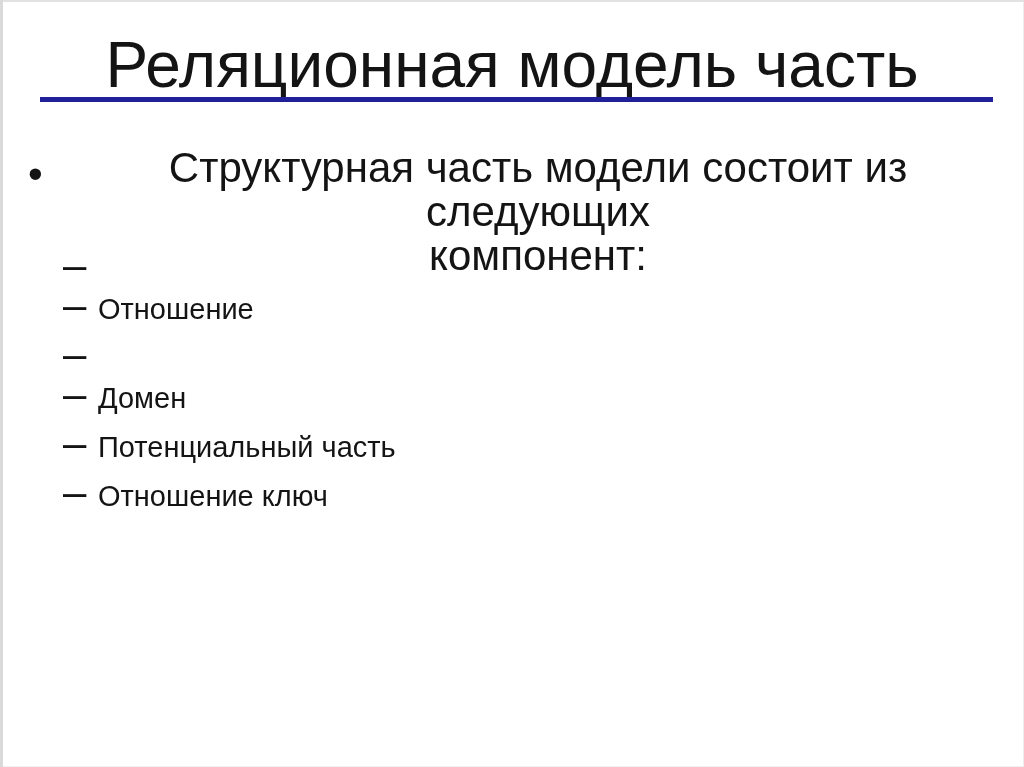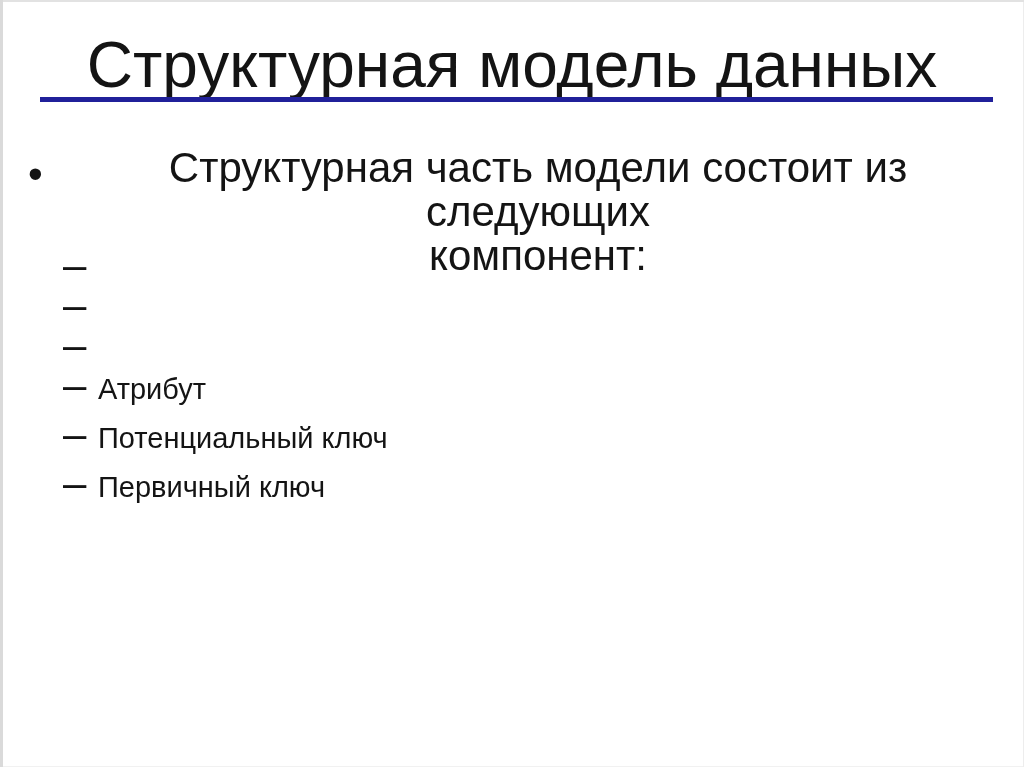--- a/index.html
+++ b/index.html
@@ -81,47 +81,48 @@
     flex: 0 0 35px;
     font-size: 42px;
     line-height: 40px; 
   }
 </style>
 </head>
 <body>
 
 <div class="slide">
 
-  <h1 class="title">Структурная модель данных</h1>
+  <h1 class="title">Реляционная модель часть</h1>
 
   <div class="title-underline" style="background: rgb(32, 32, 154);"></div>
 
   <div class="li1">
     <span class="marker1">•</span>
     <span class="text1">Структурная часть модели состоит из следующих
 компонент:</span>
   </div>
 
   <div class="sublist">
     <div class="li2">
       <span class="marker2">–</span>
     </div>
     <div class="li2">
       <span class="marker2">–</span>
+      <span class="text2">Отношение</span>
     </div>
     <div class="li2">
       <span class="marker2">–</span>
     </div>
     <div class="li2">
       <span class="marker2">–</span>
-      <span class="text2">Атрибут</span>
+      <span class="text2">Домен</span>
     </div>
     <div class="li2">
       <span class="marker2">–</span>
-      <span class="text2">Потенциальный ключ</span>
+      <span class="text2">Потенциальный часть</span>
     </div>
     <div class="li2">
       <span class="marker2">–</span>
-      <span class="text2">Первичный ключ</span>
+      <span class="text2">Отношение ключ</span>
     </div>
   </div>
 
 </div>
 
 </body></html>

